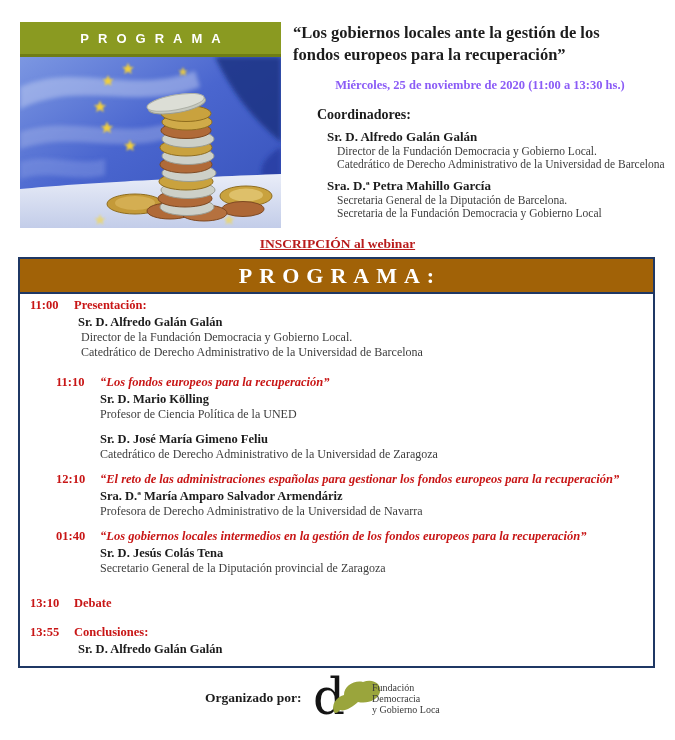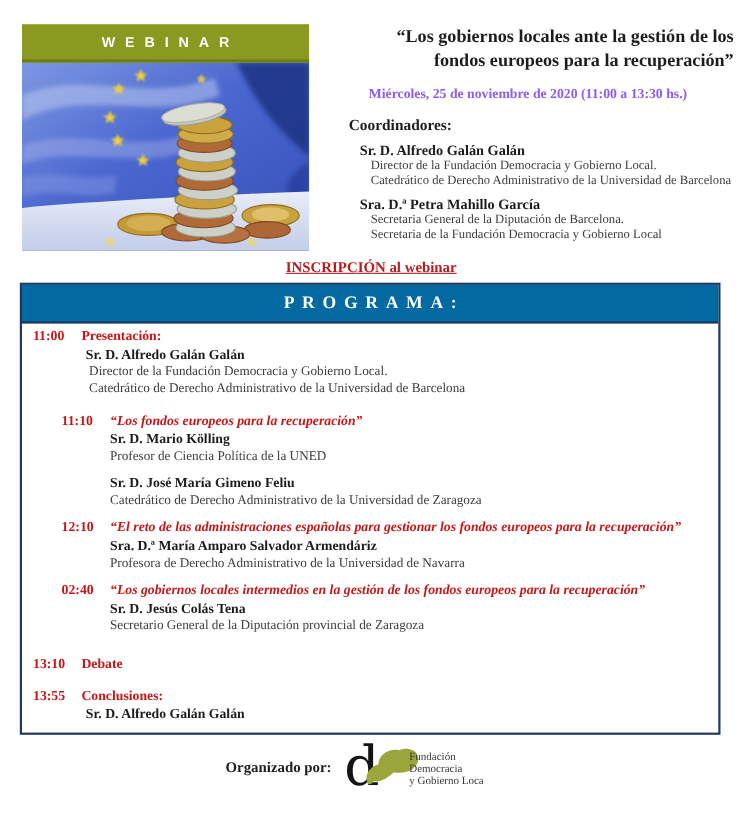--- a/index.html
+++ b/index.html
@@ -15,21 +15,21 @@
     background:#8a9a21;border-bottom:3px solid #6f7d15;
     color:#ffffff;font-family:"Liberation Sans", sans-serif;font-weight:bold;
     font-size:13px;letter-spacing:9px;text-indent:9px;
     display:flex;align-items:center;justify-content:center;box-sizing:border-box;
   }
   .flag-image{position:absolute;left:20px;top:57px;width:261px;height:171px;}
 
   
   .right-col{position:absolute;left:293px;top:22px;width:374px;}
   .event-title{
-    font-size:16.5px;font-weight:bold;text-align:right;line-height:1.32;color:#1c1c1c;
+    font-size:16.5px;font-weight:bold;text-align:left;line-height:1.32;color:#1c1c1c;
   }
   .event-date{
     margin-top:12px;text-align:center;font-size:12.5px;font-weight:bold;color:#8b5cf6;
   }
   .coordinators{margin-top:14px;margin-left:24px;}
   .coord-heading{font-size:14px;font-weight:bold;}
   .coord-person{margin-top:6px;margin-left:10px;}
   .coord-name{font-size:13px;font-weight:bold;}
   .coord-role{font-size:11.5px;color:#3d3d3d;margin-left:10px;line-height:13.5px;}
 
@@ -38,22 +38,22 @@
   .inscription{
     color:#b91c1c;font-size:13.5px;font-weight:bold;text-decoration:underline;cursor:pointer;
   }
 
   
   .program-box{
     position:absolute;left:18px;top:257px;width:637px;height:411px;
     border:2px solid #1f3864;box-sizing:border-box;background:#ffffff;
   }
   .program-header{
-    height:33px;background:#0369a1;border-bottom:2px solid #1f3864;
-    color:#ffffff;font-weight:bold;font-size:16px;letter-spacing:7px;text-indent:7px;
+    height:33px;background:#a16207;border-bottom:2px solid #1f3864;
+    color:#ffffff;font-weight:bold;font-size:22px;letter-spacing:7px;text-indent:7px;
     display:flex;align-items:center;justify-content:center;
   }
   .program-body{padding-top:4px;font-size:12.5px;line-height:15px;}
   .p-item{margin-bottom:10px;}
   .p-item.first{margin-bottom:15px;}
   .p-item.last-talk{margin-bottom:20px;}
   .p-item.debate{margin-bottom:14px;}
   .p-row{display:flex;}
   .p-time{color:#c81616;font-weight:bold;width:44px;margin-left:10px;flex:none;}
   .p-time.t-indent{margin-left:36px;}
@@ -67,21 +67,21 @@
   
   .organized-by{position:absolute;left:205px;top:690px;font-size:13.5px;font-weight:bold;}
   .fdgl-logo{position:absolute;left:308px;top:674px;width:132px;height:58px;}
 </style>
 </head>
 <body>
 
 <div class="page">
 
   <div class="webinar-banner">
-      <span>WEBINAR</span>
+      <span>PROGRAMA</span>
     </div>
 
   <div class="flag-image">
     <svg width="261" height="171" viewBox="0 0 261 171" xmlns="http://www.w3.org/2000/svg">
       <defs>
         <linearGradient id="bgGrad" x1="0" y1="0" x2="1" y2="1">
           <stop offset="0" stop-color="#7c97e2"></stop>
           <stop offset="0.45" stop-color="#4a66cf"></stop>
           <stop offset="1" stop-color="#3550b8"></stop>
         </linearGradient>
@@ -217,21 +217,21 @@
         <div class="p-row">
           <span class="p-time t-indent">12:10</span>
           <span class="p-title">“El reto de las administraciones españolas para gestionar los fondos europeos para la recuperación”</span>
         </div>
         <div class="p-speaker talk">Sra. D.ª María Amparo Salvador Armendáriz</div>
         <div class="p-role talk">Profesora de Derecho Administrativo de la Universidad de Navarra</div>
       </div>
 
       <div class="p-item last-talk">
         <div class="p-row">
-          <span class="p-time t-indent">02:40</span>
+          <span class="p-time t-indent">01:40</span>
           <span class="p-title">“Los gobiernos locales intermedios en la gestión de los fondos europeos para la recuperación”</span>
         </div>
         <div class="p-speaker talk">Sr. D. Jesús Colás Tena</div>
         <div class="p-role talk">Secretario General de la Diputación provincial de Zaragoza</div>
       </div>
 
       <div class="p-item debate">
         <div class="p-row">
           <span class="p-time">13:10</span>
           <span class="p-label">Debate</span>

